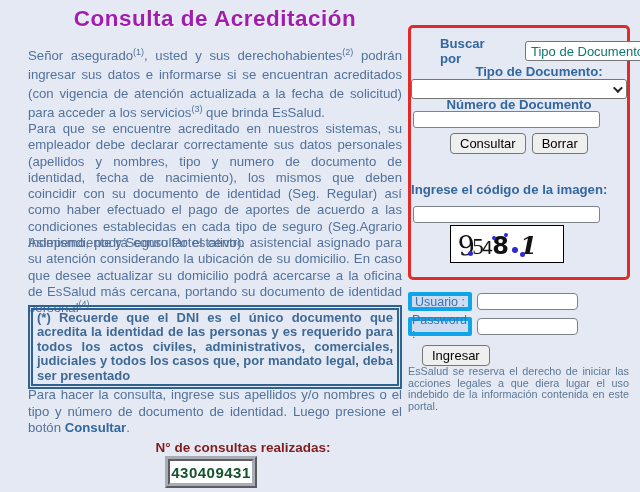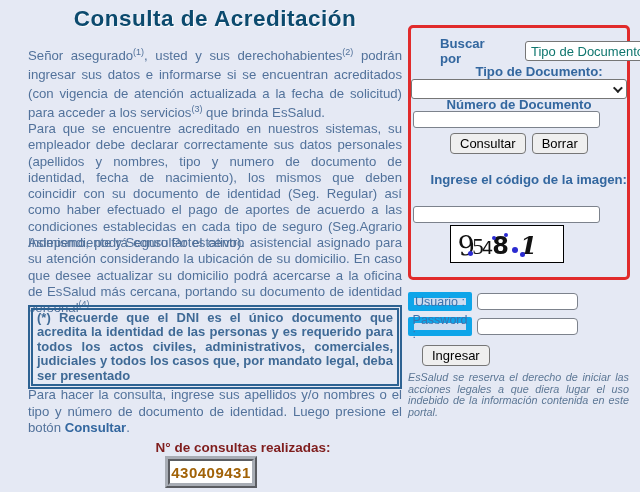--- a/index.html
+++ b/index.html
@@ -9,21 +9,21 @@
     background:#e5e9f4;
     position:relative;
   }
   .page { position:absolute; inset:0; }
 
   
   .left-col { position:absolute; left:28px; top:0; width:374px; height:492px; }
   .page-title {
     position:absolute; top:6px; left:0; width:100%;
     text-align:center; font-size:22.5px; font-weight:bold;
-    color:#0c4a6e; letter-spacing:.5px;
+    color:#a21caf; letter-spacing:.5px;
     text-shadow:1px 1px 0 rgba(255,255,255,.85);
   }
   .para {
     position:absolute; left:0; width:100%;
     font-size:13.2px; color:#52729b; text-align:justify;
   }
   .p1 { top:46px; line-height:19px; }
   .p2 { top:121px; line-height:16.3px; }
   .p3 { top:235px; line-height:16.3px; }
   .p4 { top:387px; line-height:16.5px; }
@@ -36,21 +36,21 @@
     line-height:14.4px; text-align:justify;
   }
   .counter-label {
     position:absolute; top:440px; left:28px; width:100%;
     text-align:center; font-size:13.5px; font-weight:bold; color:#7f1d1d;
   }
   .counter-box {
     position:absolute; top:456px; left:137px; width:92px; height:32px;
     background:#ffffff; border:5px ridge #a8adb5;
     display:flex; align-items:center; justify-content:center;
-    font-size:15px; font-weight:bold; color:#a16207; letter-spacing:.5px;
+    font-size:15px; font-weight:bold; color:#14532d; letter-spacing:.5px;
   }
 
   
   .panel {
     position:absolute; left:408px; top:25px; width:222px; height:255px;
     border:3px solid #e12b2b; border-radius:5px;
   }
   .panel .row { position:absolute; left:0; width:100%; }
   .blbl { font-size:13.2px; font-weight:bold; color:#33679f; }
   .fake-select {
@@ -73,21 +73,21 @@
     background:#efefef; border:1px solid #767676; border-radius:4px;
     font-size:13px; color:#000; padding:1px 9px; height:21px;
     font-family:"Liberation Sans", sans-serif; cursor:pointer;
   }
   .r-buscar { top:8px; display:flex; align-items:center; padding-left:5px; gap:18px;margin-left:24px; }
   .r-buscar .fake-select { width:126px; }
   .lbl-tipo { top:36px; text-align:center;padding-left:40px; }
   .sel2 { top:51px; left:14px; width:143px; }
   .lbl-num { top:69px; text-align:center; }
   .btn-row1 { top:105px; padding-left:39px; display:flex; gap:6px; }
-  .lbl-cap { top:144px; text-align:right; }
+  .lbl-cap { top:154px; text-align:left; }
   .captcha {
     position:absolute; top:197px; left:39px; width:114px; height:38px;
     background:#fff; border:1px solid #000;
     display:flex; align-items:flex-end; padding:0 0 3px 7px;
     overflow:hidden;
   }
   .captcha span { color:#121212; position:relative; }
   .cc0 { font-family:"DejaVu Serif", serif; font-size:27px; line-height:27px; transform:rotate(-5deg); }
   .cc1 { font-family:"Liberation Serif", serif; font-size:23px; line-height:24px; margin-left:-3px; }
   .cc2 { font-family:"DejaVu Sans", sans-serif; font-size:18px; line-height:22px; margin-left:-2px; }
@@ -101,28 +101,28 @@
   .d5 { left:69px; top:26px; width:5px; height:5px; }
 
   
   .ftccp { position:absolute; left:408px; top:286px; width:222px; }
   .ftccp-heading {
     font-size:13.2px; font-weight:bold; color:#2e6ba6;
     line-height:14.6px; text-align:justify;
   }
   .cred-row { display:flex; align-items:center; margin-top:6px; }
   .cred-lbl {
-    width:64px; height:19px; background:#cddcf0; border:6px solid #0ea5e9;
+    width:64px; height:19px; background:#cddcf0; border:4px solid #0ea5e9;
     border-radius:2px; display:flex; align-items:center; justify-content:center;
     font-size:12.5px; color:#3d72ad;
   }
   .cred-row .tb { width:101px; margin-left:5px; border-radius:4px; }
   .btn-row2 { margin-top:9px; padding-left:14px; display:flex; gap:0; }
   .disclaimer {
-    margin-top:6px; font-size:10.8px; font-style:italic; color:#5c7795;
+    margin-top:0; font-size:10.8px; color:#5c7795;
     line-height:11.6px; text-align:justify; width:221px;
   }
 </style>
 </head>
 <body>
 
 <div class="page">
 
   <div class="left-col">
     <div class="page-title">Consulta de Acreditación</div>

